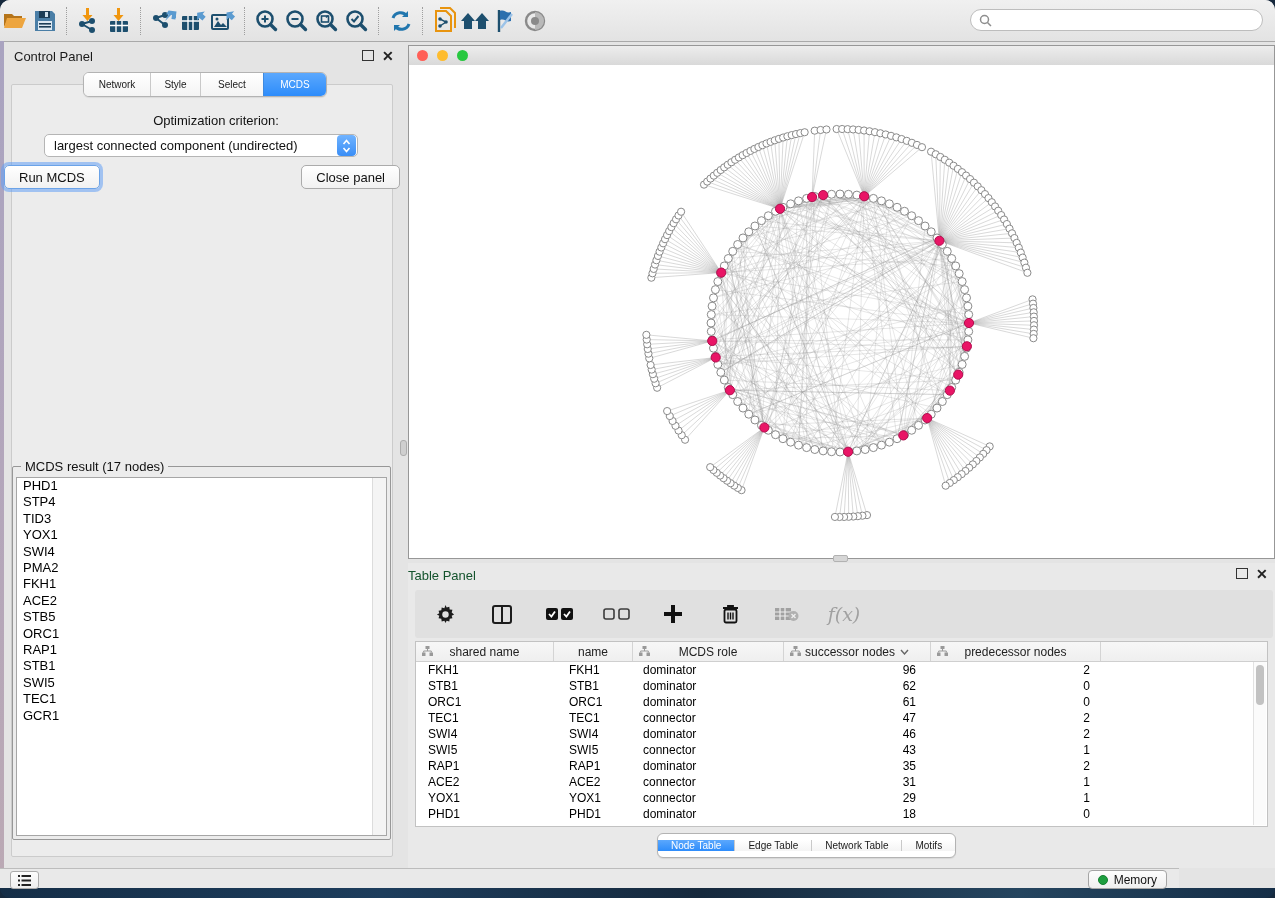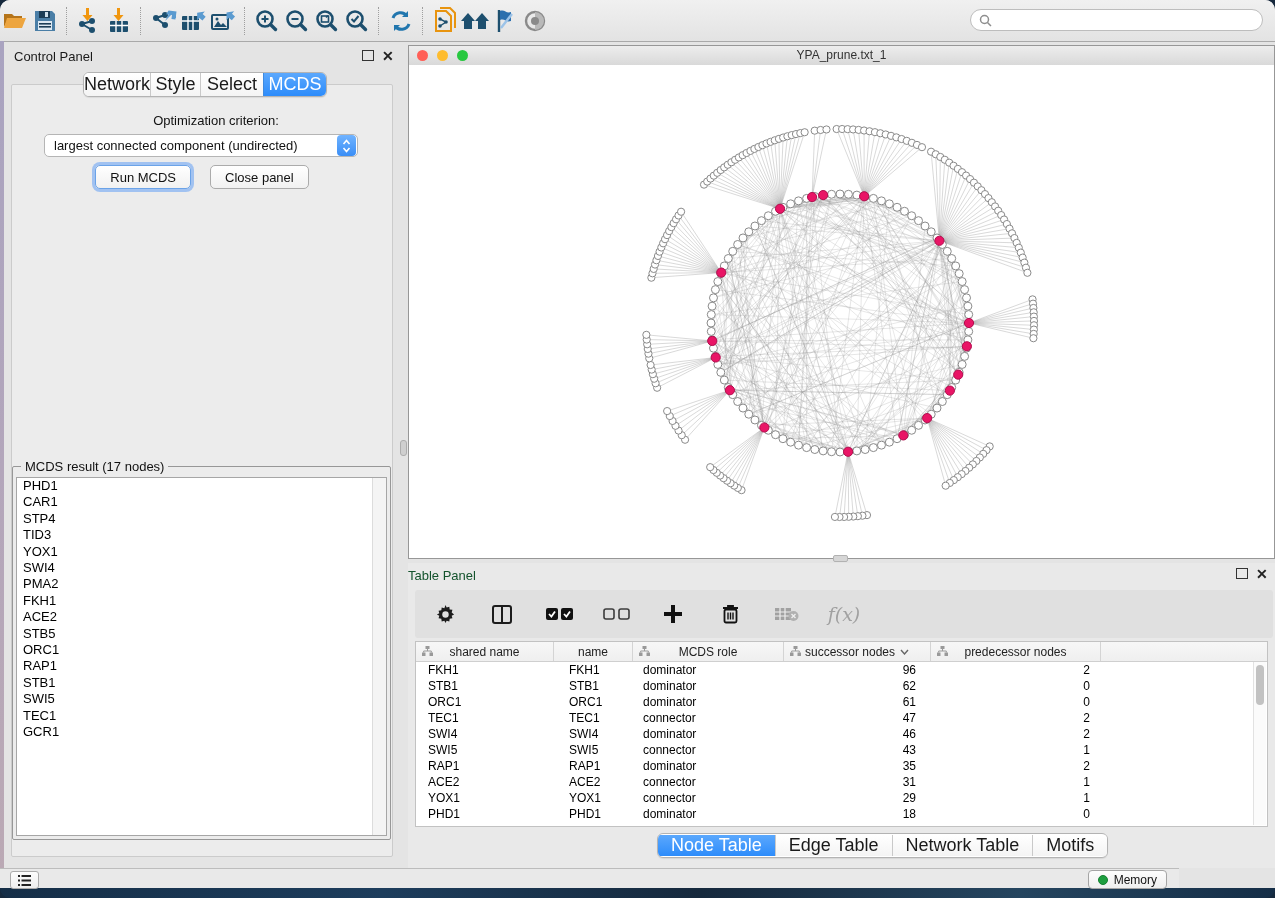--- a/index.html
+++ b/index.html
@@ -22,36 +22,36 @@
   .searchbox input{border:none;outline:none;flex:1;font-size:12px;background:transparent;margin-left:5px;font-family:"Liberation Sans",sans-serif;}
 
   
   .cpanel{position:absolute;left:4px;top:45px;width:396px;height:823px;background:#e4e4e4;}
   .cp-title{position:absolute;left:10px;top:4px;font-size:13px;color:#1a1a1a;}
   .panel-ctl{position:absolute;top:5px;font-size:12px;color:#222;line-height:12px;}
   .float-glyph{width:10px;height:9px;border:1.5px solid #333;display:inline-block;}
   .cp-content{position:absolute;left:7px;right:7px;top:39px;bottom:11px;background:#ececec;
     border:1px solid #cbcbcb;border-radius:2px;}
   .seg{display:flex;position:absolute;height:23px;border:1px solid #b3b3b3;border-radius:6px;overflow:hidden;background:#fff;box-shadow:0 1px 1px rgba(0,0,0,.08);}
-  .seg .seg-item{display:flex;align-items:center;justify-content:center;font-size:18px;color:#1a1a1a;
+  .seg .seg-item{display:flex;align-items:center;justify-content:center;font-size:10px;color:#1a1a1a;
     border-left:1px solid #c9c9c9;background:linear-gradient(#ffffff,#f4f4f4);}
   .seg .seg-item:first-child{border-left:none;}
   .seg .seg-item.active{background:linear-gradient(#5ba8fd,#2d8cfb);color:#fff;border-left-color:#3e8ae0;}
   .cp-tabs{left:79px;top:27px;z-index:5;}
   .opt-label{position:absolute;left:0;right:0;top:68px;text-align:center;font-size:13px;color:#111;margin-left:28px;}
   .mcds-select{position:absolute;left:40px;top:89px;width:314px;height:23px;background:#fff;
     border:1px solid #b5b5b5;border-radius:5px;display:flex;align-items:center;box-sizing:border-box;}
   .mcds-select .sel-text{flex:1;font-size:13px;padding-left:9px;color:#111;white-space:nowrap;overflow:hidden;}
   .sel-stepper{width:19px;height:21px;border-radius:4px;background:linear-gradient(#70b3ff,#3a8ef6);
     margin-right:1px;display:flex;flex-direction:column;align-items:center;justify-content:center;color:#fff;}
   .sel-stepper svg{display:block;}
   .btn{height:24px;border:1px solid #ababab;border-radius:5px;background:linear-gradient(#ffffff,#f1f1f1);
     font-size:13px;color:#111;display:inline-flex;align-items:center;justify-content:center;padding:0 14px;box-sizing:border-box;font-family:"Liberation Sans",sans-serif;}
   .btn.focus-ring{border-color:#6ba3e8;box-shadow:0 0 0 3px rgba(100,160,245,.55);}
-  .cp-buttons{position:absolute;left:0;right:0;top:120px;display:flex;justify-content:center;gap:19px;}
+  .cp-buttons{position:absolute;left:0;right:0;top:120px;display:flex;justify-content:space-between;gap:19px;}
   .result-group{position:absolute;left:8px;right:9px;top:421px;height:372px;border:1px solid #979797;border-radius:2px;background:#ececec;}
   .result-legend{position:absolute;left:8px;top:-8px;background:#ececec;padding:0 4px;font-size:13px;color:#111;}
   .result-list{position:absolute;left:3px;right:3px;top:10px;bottom:3px;background:#fff;border:1px solid #a6a6a6;overflow:hidden;}
   .result-scroll{position:absolute;right:0;top:0;bottom:0;width:13px;background:#f4f4f4;border-left:1px solid #dcdcdc;}
   .mcds-item{font-size:13px;line-height:16.4px;padding-left:6px;color:#000;}
 
   
   .vsplit{position:absolute;left:400px;top:45px;width:8px;height:823px;background:#e4e4e4;}
   .vsplit .handle{position:absolute;left:0px;top:395px;width:7px;height:16px;background:#cfcfcf;border:1px solid #adadad;border-radius:3px;box-sizing:border-box;}
   .hsplit-handle{position:absolute;left:833px;top:555px;width:15px;height:7px;background:#d6d6d6;border:1px solid #b2b2b2;border-radius:2px;box-sizing:border-box;}
@@ -283,21 +283,20 @@
     <div class="cp-buttons">
       <button class="btn focus-ring">Run MCDS</button>
       <button class="btn">Close panel</button>
     </div>
 
     <div class="result-group">
       <div class="result-legend">MCDS result (17 nodes)</div>
       <div class="result-list">
         <div id="mcds-list">
             <div class="mcds-item">PHD1</div>
-            <div class="mcds-item">CAR1</div>
             <div class="mcds-item">STP4</div>
             <div class="mcds-item">TID3</div>
             <div class="mcds-item">YOX1</div>
             <div class="mcds-item">SWI4</div>
             <div class="mcds-item">PMA2</div>
             <div class="mcds-item">FKH1</div>
             <div class="mcds-item">ACE2</div>
             <div class="mcds-item">STB5</div>
             <div class="mcds-item">ORC1</div>
             <div class="mcds-item">RAP1</div>
@@ -313,21 +312,20 @@
 
   <div class="vsplit">
       <div class="handle"></div>
     </div>
 
   <div class="netwin">
     <div class="net-titlebar">
       <div class="tl" style="left:8px;background:#ff5f57;"></div>
       <div class="tl" style="left:28px;background:#febc2e;"></div>
       <div class="tl" style="left:48px;background:#28c840;"></div>
-      <div class="net-title">YPA_prune.txt_1</div>
     </div>
     <div class="net-canvas">
       <svg id="network-svg" width="865" height="493" viewBox="0 0 865 493">
           <line x1="312.2548739046352" y1="207.59568442488367" x2="359.3314399404713" y2="365.25957998702836" stroke="#8f8f8f" stroke-width="0.7" stroke-opacity="0.32"></line>
           <line x1="312.2548739046352" y1="207.59568442488367" x2="472.46569102410785" y2="380.1539867048686" stroke="#8f8f8f" stroke-width="0.7" stroke-opacity="0.32"></line>
           <line x1="312.2548739046352" y1="207.59568442488367" x2="323.74042001297164" y2="186.33143994047134" stroke="#8f8f8f" stroke-width="0.7" stroke-opacity="0.32"></line>
           <line x1="312.2548739046352" y1="207.59568442488367" x2="319.28272291180747" y2="322.50000000000006" stroke="#8f8f8f" stroke-width="0.7" stroke-opacity="0.32"></line>
           <line x1="312.2548739046352" y1="207.59568442488367" x2="542.7172770881925" y2="193.5" stroke="#8f8f8f" stroke-width="0.7" stroke-opacity="0.32"></line>
           <line x1="312.2548739046352" y1="207.59568442488367" x2="414.16212120361337" y2="385.89638711722154" stroke="#8f8f8f" stroke-width="0.7" stroke-opacity="0.32"></line>
           <line x1="312.2548739046352" y1="207.59568442488367" x2="558.8963871172216" y2="274.83787879638663" stroke="#8f8f8f" stroke-width="0.7" stroke-opacity="0.32"></line>

